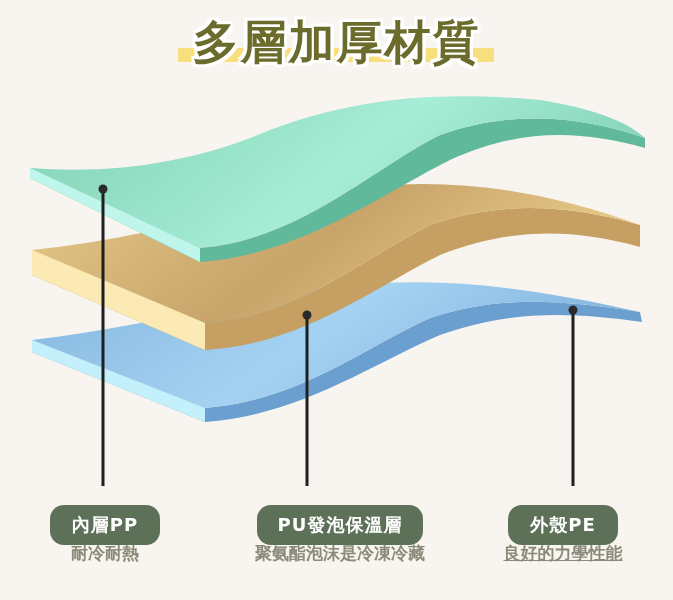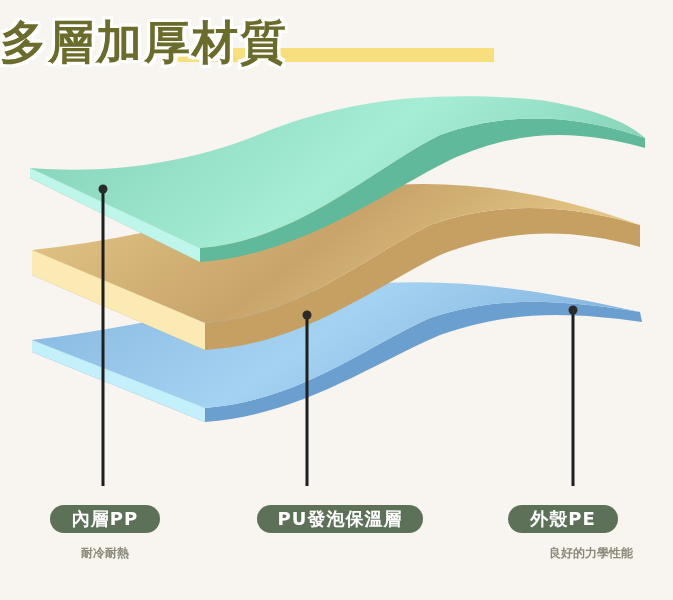--- a/index.html
+++ b/index.html
@@ -3,44 +3,44 @@
 <meta charset="utf-8">
 <style>
   html, body { margin:0; padding:0; }
   body {
     width:673px; height:600px; overflow:hidden;
     background:#f8f4ef;
     font-family:"DejaVu Sans", "Liberation Sans", sans-serif;
     position:relative;
   }
   .title-wrap {
-    position:absolute; left:0; top:12px; width:673px; text-align:left;
+    position:absolute; left:0; top:12px; width:673px; text-align:center;
   }
   .title-highlight {
     position:absolute; left:178px; top:48px; width:316px; height:14px;
     background:#f6df7c;
   }
   .title {
     position:relative; display:inline-block;
     font-size:46px; font-weight:bold; letter-spacing:2px;
     color:#6b6b2c;
     text-shadow:
       -3px -3px 0 #fff, 3px -3px 0 #fff, -3px 3px 0 #fff, 3px 3px 0 #fff,
       0 -3px 0 #fff, 0 3px 0 #fff, -3px 0 0 #fff, 3px 0 0 #fff;
   }
   svg.layers { position:absolute; left:0; top:0; }
   .pill {
-    position:absolute; height:28px; border-radius:14px;
+    position:absolute; height:40px; border-radius:14px;
     background:#5d7158; color:#fff; font-weight:bold; font-size:18px;
     display:flex; align-items:center; justify-content:center;
     letter-spacing:1px;
   }
   .desc {
     position:absolute; text-align:center; color:#8a8a7a;
-    font-size:12px; font-weight:bold; line-height:17px;
+    font-size:17px; font-weight:bold; line-height:17px;
   }
 </style>
 </head>
 <body>
 
 <div class="title-highlight"></div>
 <div class="title-wrap">
   <span class="title">多層加厚材質</span>
 </div>
 
@@ -95,18 +95,19 @@
   </g>
 </svg>
 
 <div class="pill" style="left:50px; top:505px; width:110px;">內層PP</div>
 <div class="desc" style="left:30px; top:545px; width:150px;">
   <div>耐冷耐熱</div>
 </div>
 
 <div class="pill" style="left:257px; top:505px; width:166px;">PU發泡保溫層</div>
 <div class="desc" style="left:240px; top:545px; width:200px;">
+  <div>聚氨酯泡沫是冷凍冷藏</div>
 </div>
 
 <div class="pill" style="left:508px; top:505px; width:110px;">外殼PE</div>
-<div class="desc" style="left:516px; top:545px; width:150px;">
+<div class="desc" style="left:488px; top:545px; width:150px;text-decoration:underline;">
   <div>良好的力學性能</div>
 </div>
 
 </body></html>

